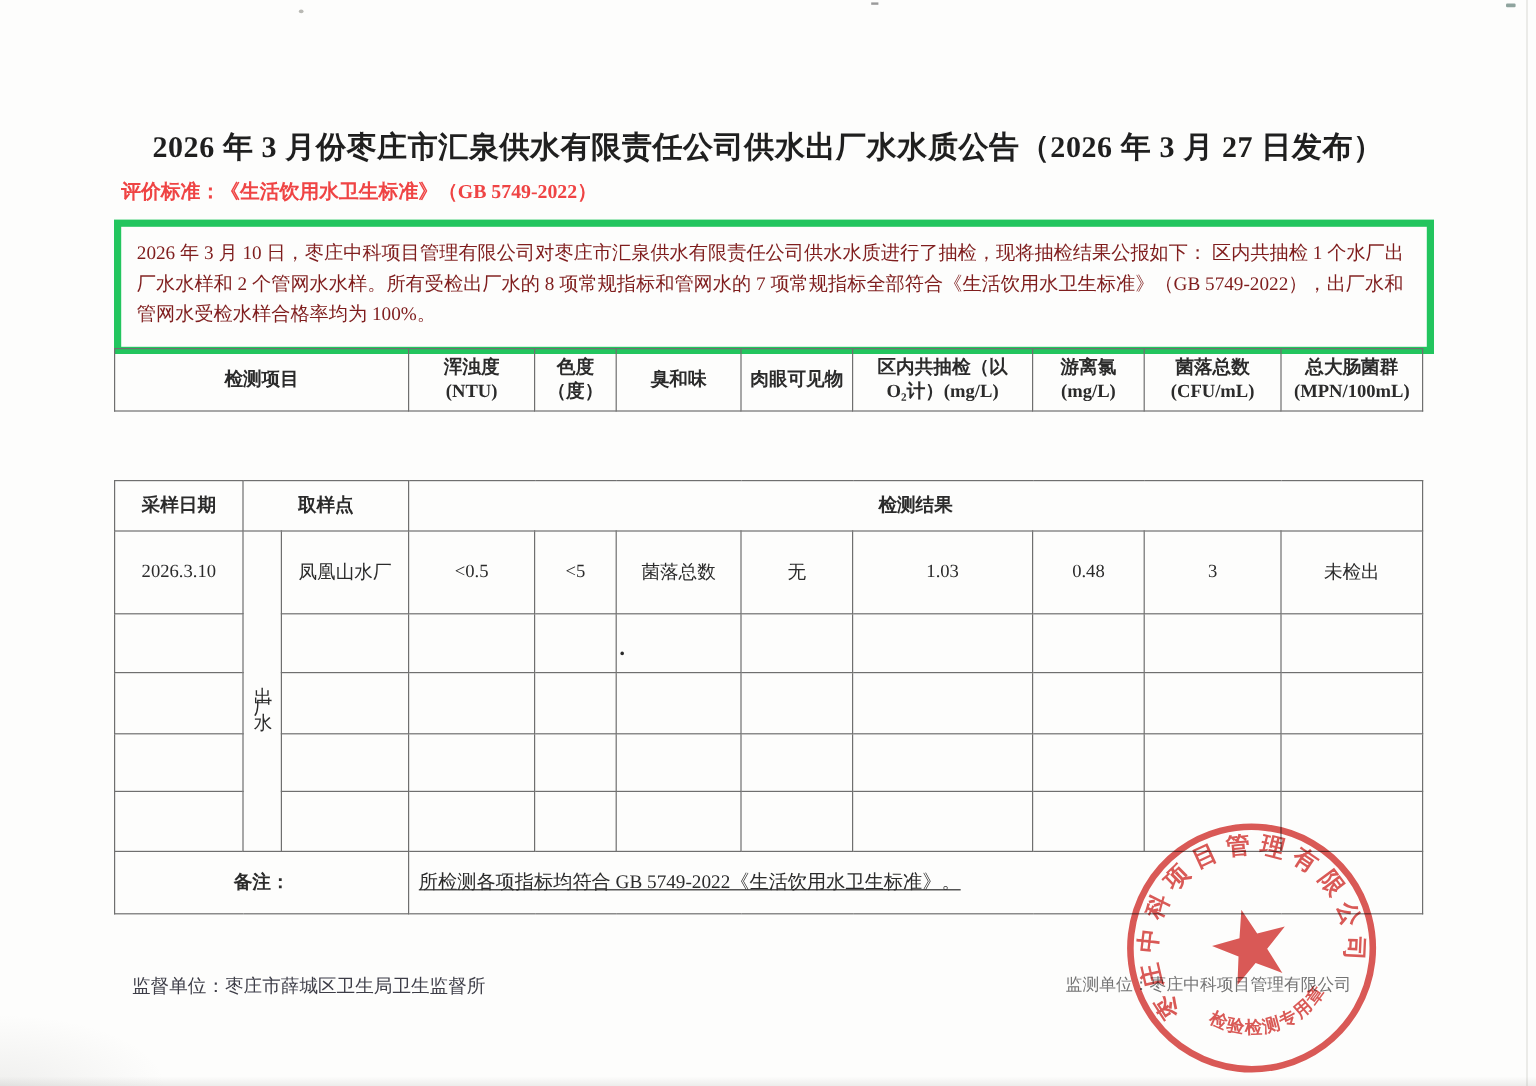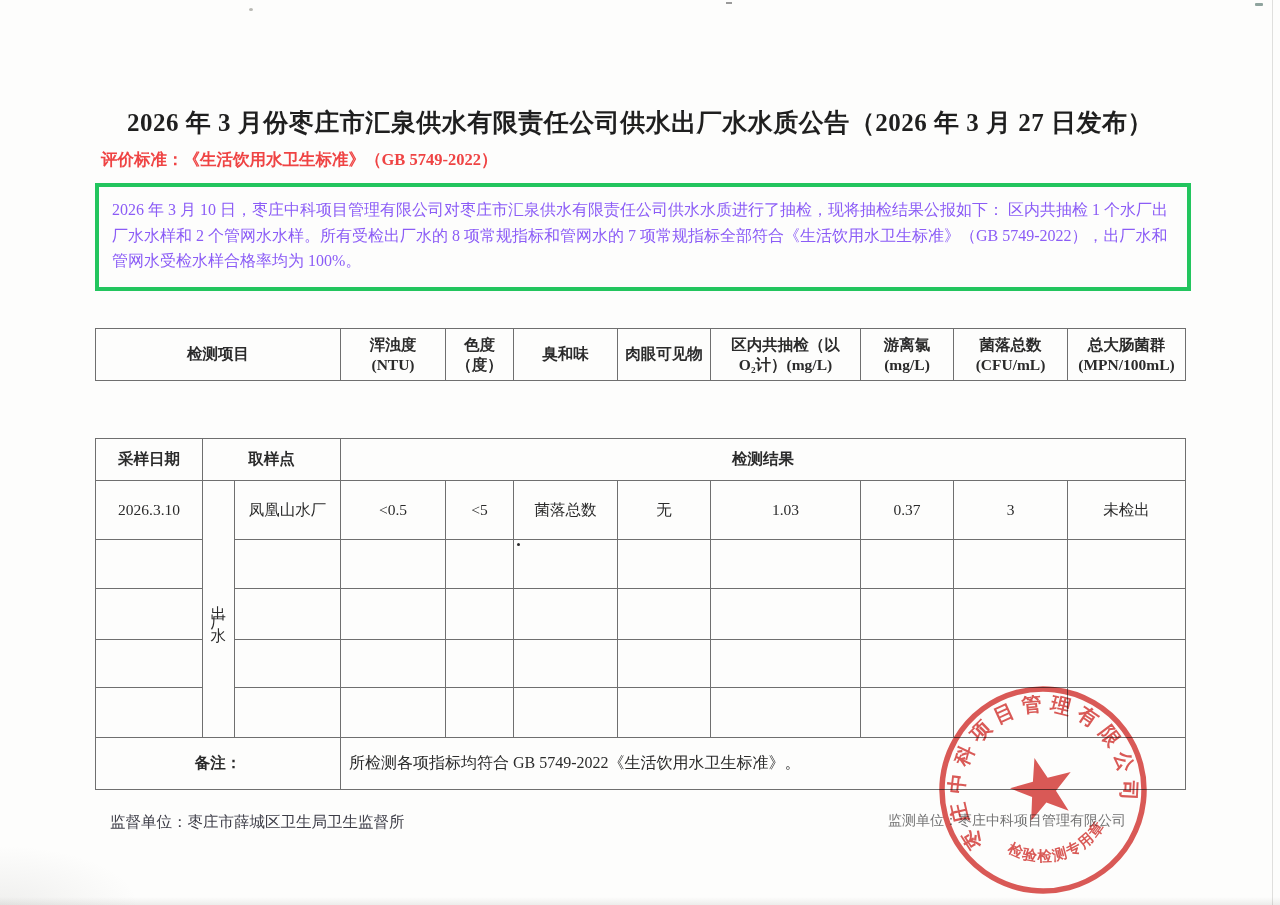--- a/index.html
+++ b/index.html
@@ -12,41 +12,40 @@
   .title{
     position:absolute;top:106px;left:0;width:100%;text-align:center;
     font-size:25px;font-weight:bold;letter-spacing:.5px;color:#1f1f1f;
   }
   .standard-line{
     position:absolute;top:149px;left:101px;
     font-size:16.5px;font-weight:bold;color:#ef4444;
   }
   .intro-box{
     position:absolute;top:183px;left:95px;width:1062px;height:80px;
-    border:4px solid #22c55e;padding:10px 13px;
-    font-size:16px;line-height:25.5px;color:#8b5cf6;text-align:left;
+    border:6px solid #22c55e;padding:10px 13px;
+    font-size:16px;line-height:25.5px;color:#7f1d1d;text-align:left;
   }
   table{
     position:absolute;left:95px;border-collapse:collapse;table-layout:fixed;
     width:1090px;
-    margin-top:38px;
   }
   td{
     border:1px solid #6f6f6f;text-align:center;vertical-align:middle;
     font-size:15.5px;padding:0 2px;color:#2b2b2b;overflow:hidden;
   }
   .t-upper{top:290px;}
   .t-lower{top:400px;}
   .bold{font-weight:bold;}
   .hline{display:block;line-height:20px;}
   .vert{
     writing-mode:vertical-rl;text-orientation:upright;
     letter-spacing:11px;font-size:15.5px;margin:0 auto;line-height:1;
   }
-  .remark-text-cell{text-align:left;padding-left:8px;font-size:16px;}
+  .remark-text-cell{text-align:left;padding-left:8px;font-size:16px;text-decoration:underline;}
   .footer-left{
     position:absolute;top:812px;left:110px;font-size:15.5px;color:#3d3d47;
   }
   .footer-right{
     position:absolute;top:812px;left:888px;font-size:14px;color:#737373;
   }
   .stamp{
     position:absolute;left:925px;top:672px;width:236px;height:236px;
     mix-blend-mode:multiply;opacity:.88;pointer-events:none;
   }
@@ -139,32 +138,32 @@
         <col style="width:93px">
       <col style="width:114px">
         <col style="width:118px">
     </colgroup>
     <tbody>
         <tr style="height:42px">
       <td class="bold">采样日期</td>
       <td class="bold" colspan="2">取样点</td>
       <td class="bold" colspan="8">检测结果</td>
     </tr>
-    <tr style="height:59px">
+    <tr style="height:69px">
       <td>2026.3.10</td>
       <td rowspan="5">
         <div class="vert">出厂水</div>
       </td>
       <td>凤凰山水厂</td>
       <td>&lt;0.5</td>
       <td>&lt;5</td>
       <td>菌落总数</td>
       <td>无</td>
       <td>1.03</td>
-      <td>0.37</td>
+      <td>0.48</td>
       <td>3</td>
       <td>未检出</td>
     </tr>
     <tr style="height:49px">
       <td></td>
           <td></td>
       <td></td>
           <td></td>
       <td></td>
           <td></td>

